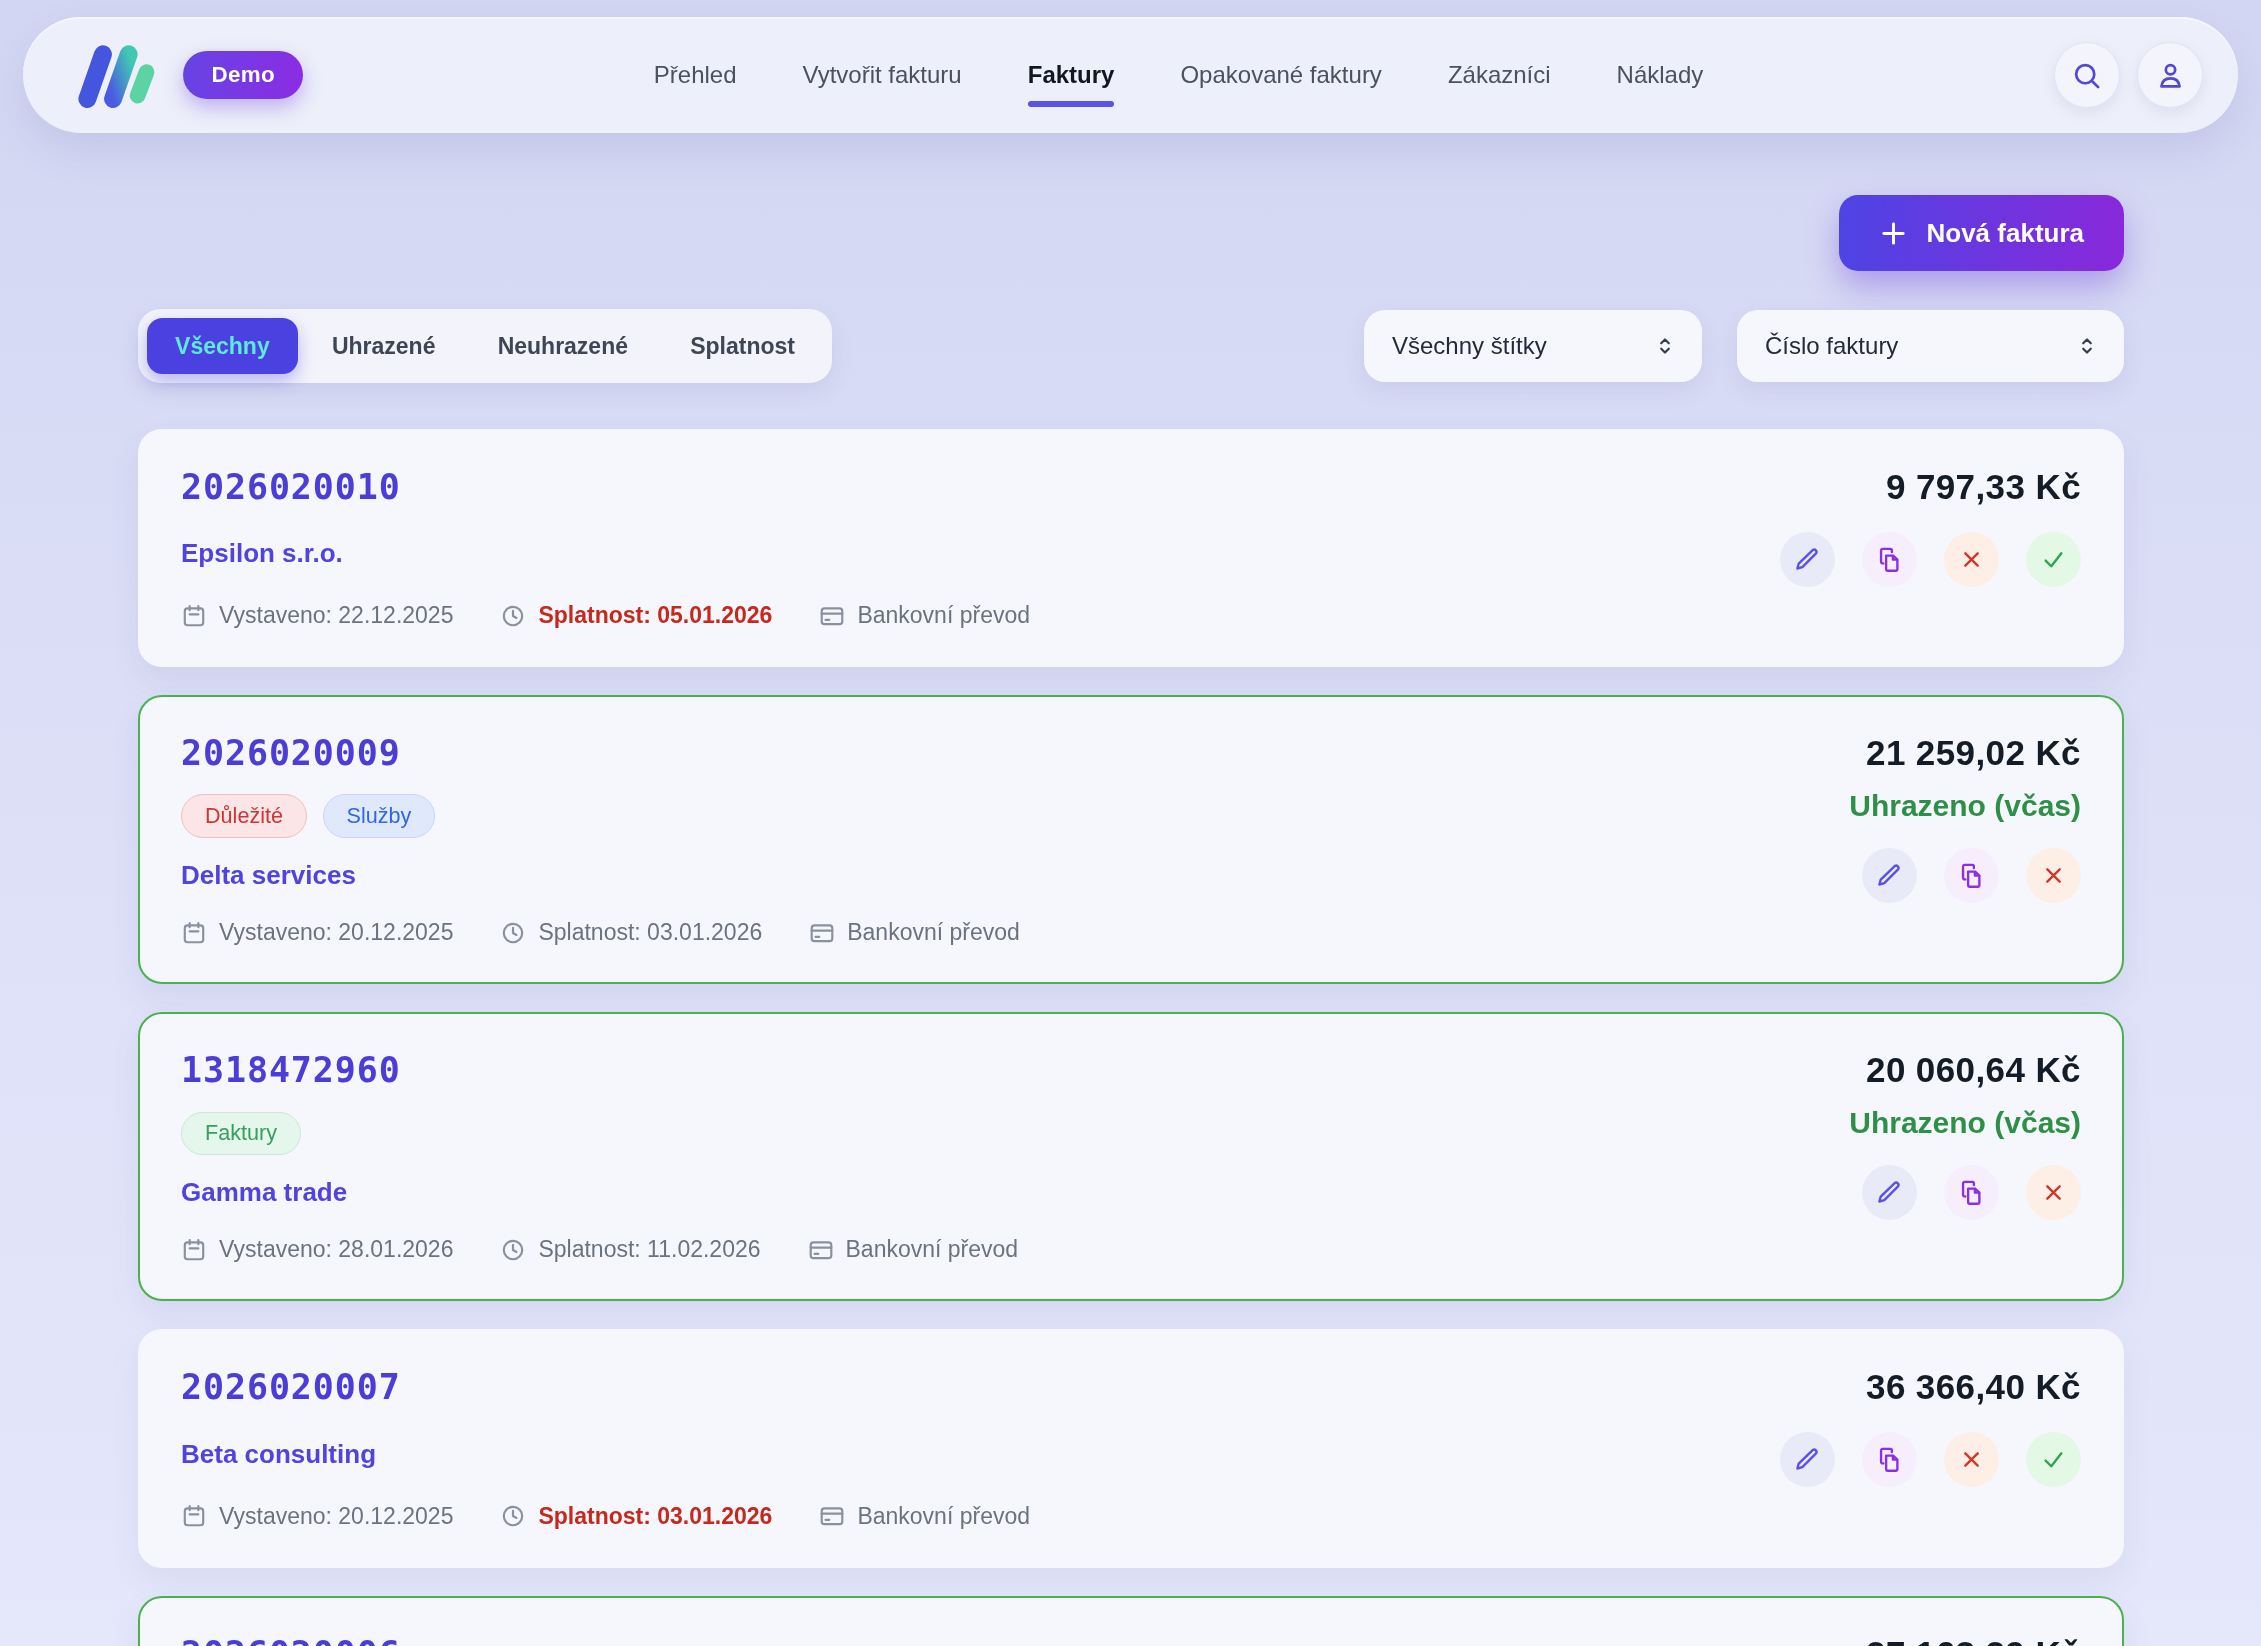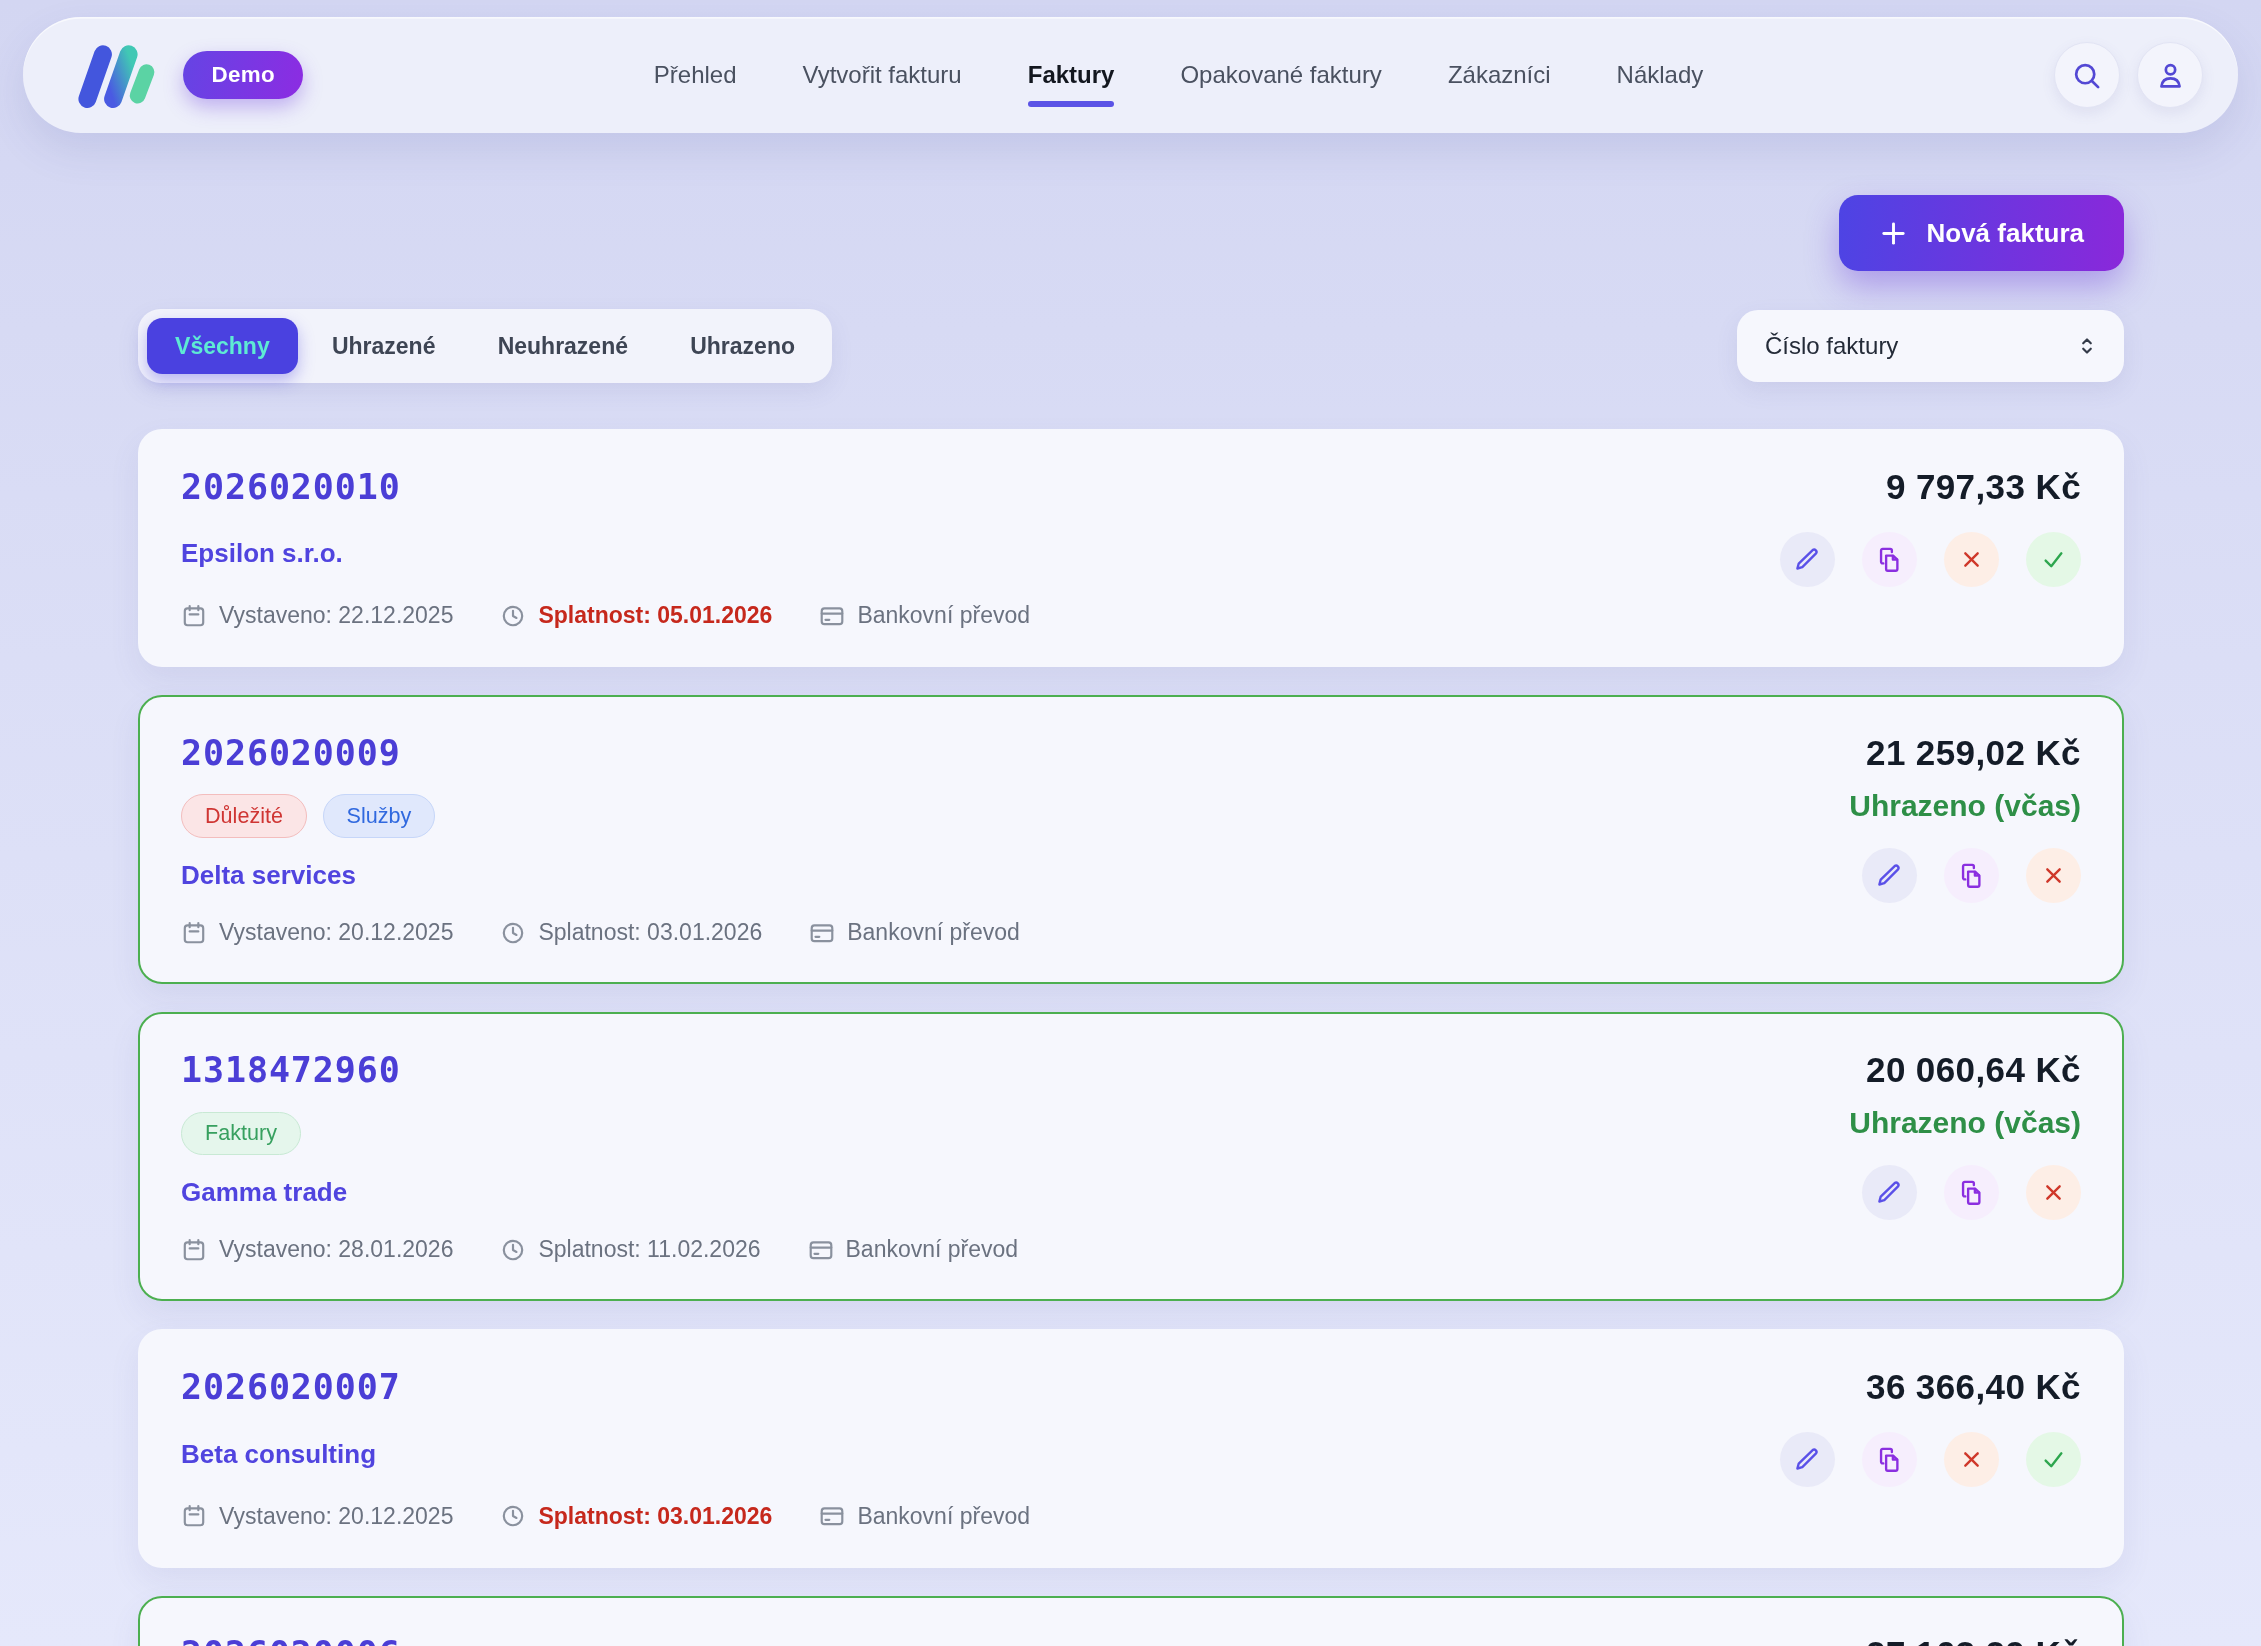--- a/index.html
+++ b/index.html
@@ -188,23 +188,30 @@
       </svg>
       <span>Nová faktura</span>
     </button>
   </div>
 
   <div class="filter-row">
     <div class="tabs-group">
         <button class="tab active">Všechny</button>
         <button class="tab">Uhrazené</button>
         <button class="tab">Neuhrazené</button>
-        <button class="tab">Uhrazeno</button>
+        <button class="tab">Splatnost</button>
       </div>
     <div class="selects-group">
+      <div class="select select-tags">
+        <span>Všechny štítky</span>
+        <svg viewBox="0 0 24 24">
+          <path d="M8.5 9.5 12 6l3.5 3.5"></path>
+            <path d="M8.5 14.5 12 18l3.5-3.5"></path>
+        </svg>
+      </div>
       <div class="select select-sort">
         <span>Číslo faktury</span>
         <svg viewBox="0 0 24 24">
           <path d="M8.5 9.5 12 6l3.5 3.5"></path>
             <path d="M8.5 14.5 12 18l3.5-3.5"></path>
         </svg>
       </div>
     </div>
   </div>
 

